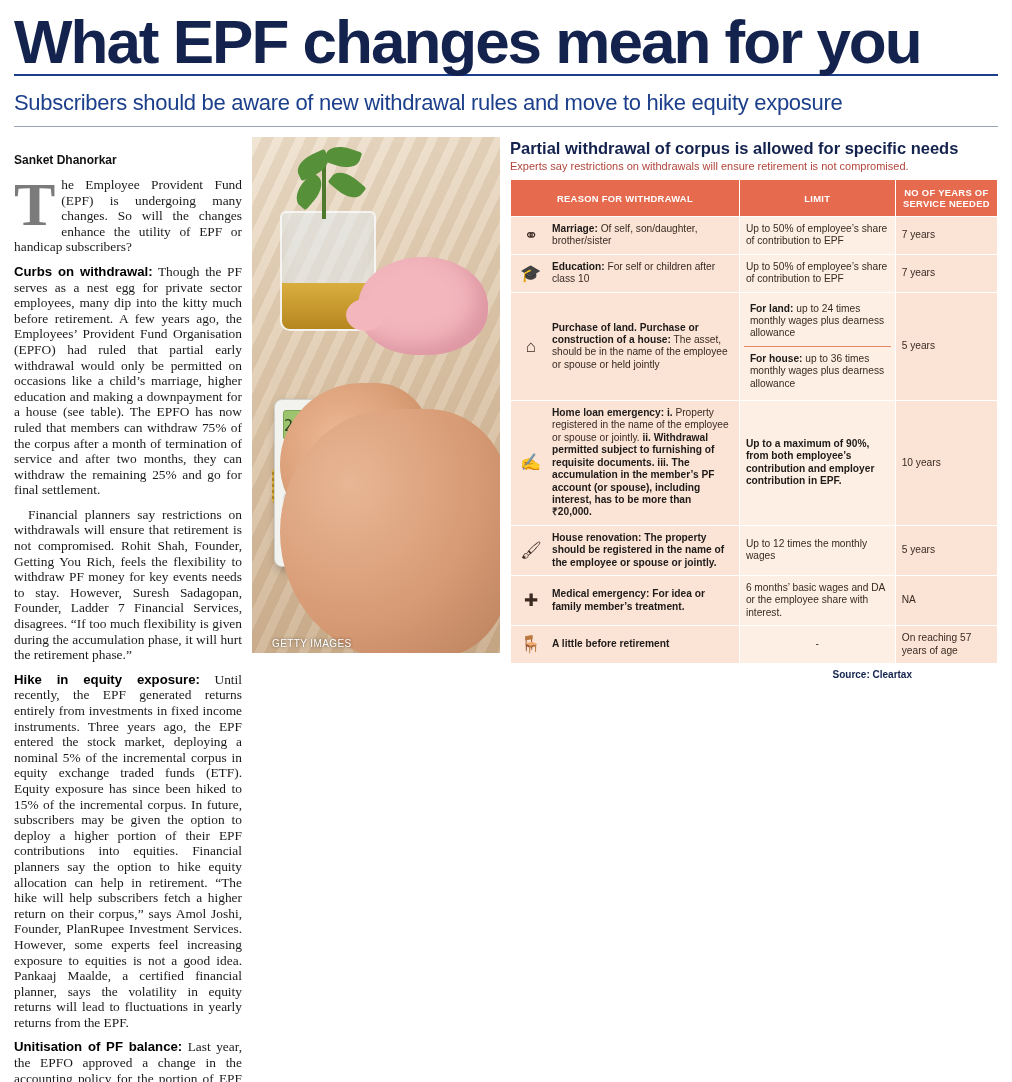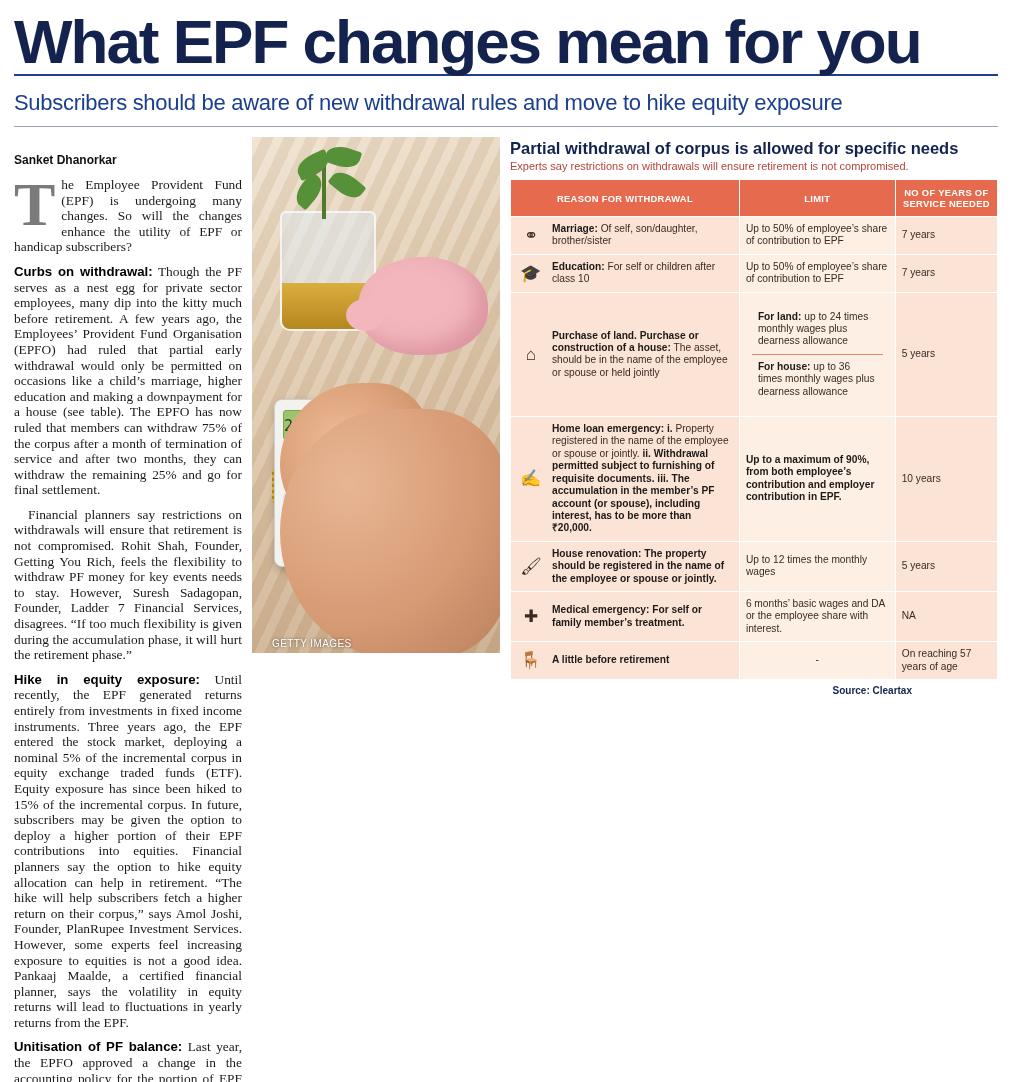--- a/index.html
+++ b/index.html
@@ -154,21 +154,21 @@
   }
   table.info td {
     border:1px solid #fff; vertical-align: middle;
     font-family:"Liberation Sans", sans-serif;
     font-size: 10.2px; line-height: 12.4px; padding: 6px 6px;
     color:#3a2a22;
   }
   td.c-reason { background:#fbe3d6; }
   td.c-limit  { background:#fdefe4; }
   td.c-years  { background:#fbe3d6; font-weight:400; }
-  td.c-limit.split { padding:12px; }
+  td.c-limit.split { padding:4px; }
   .limit-part { padding: 6px 6px; }
   .limit-part.top { border-bottom: 1px solid #e88a6a; }
   .b { font-weight:700; color:#1d1a18; }
   .row-ico { display:flex; align-items:center; gap:7px; }
   .ico { width: 28px; flex:0 0 28px; text-align:center; font-size: 17px; line-height:1; }
   .src {
     text-align:right; font-family:"Liberation Sans", sans-serif;
     font-weight:700; font-size: 10px; color:#14224e; padding-top: 5px; padding-right: 86px;
   }
 </style>
@@ -339,21 +339,21 @@
               </div>
             </td>
             <td class="c-limit">Up to 12 times the monthly wages</td>
             <td class="c-years">5 years</td>
           </tr>
 
           <tr>
             <td class="c-reason">
               <div class="row-ico">
                 <span class="ico">✚</span>
-                <span><span class="b">Medical emergency:</span><span class="b"> For self or family member’s treatment.</span></span>
+                <span><span class="b">Medical emergency:</span><span class="b"> For idea or family member’s treatment.</span></span>
               </div>
             </td>
             <td class="c-limit">6 months’ basic wages and DA or the employee share with interest.</td>
             <td class="c-years">NA</td>
           </tr>
 
           <tr>
             <td class="c-reason">
               <div class="row-ico">
                 <span class="ico">🪑</span>

